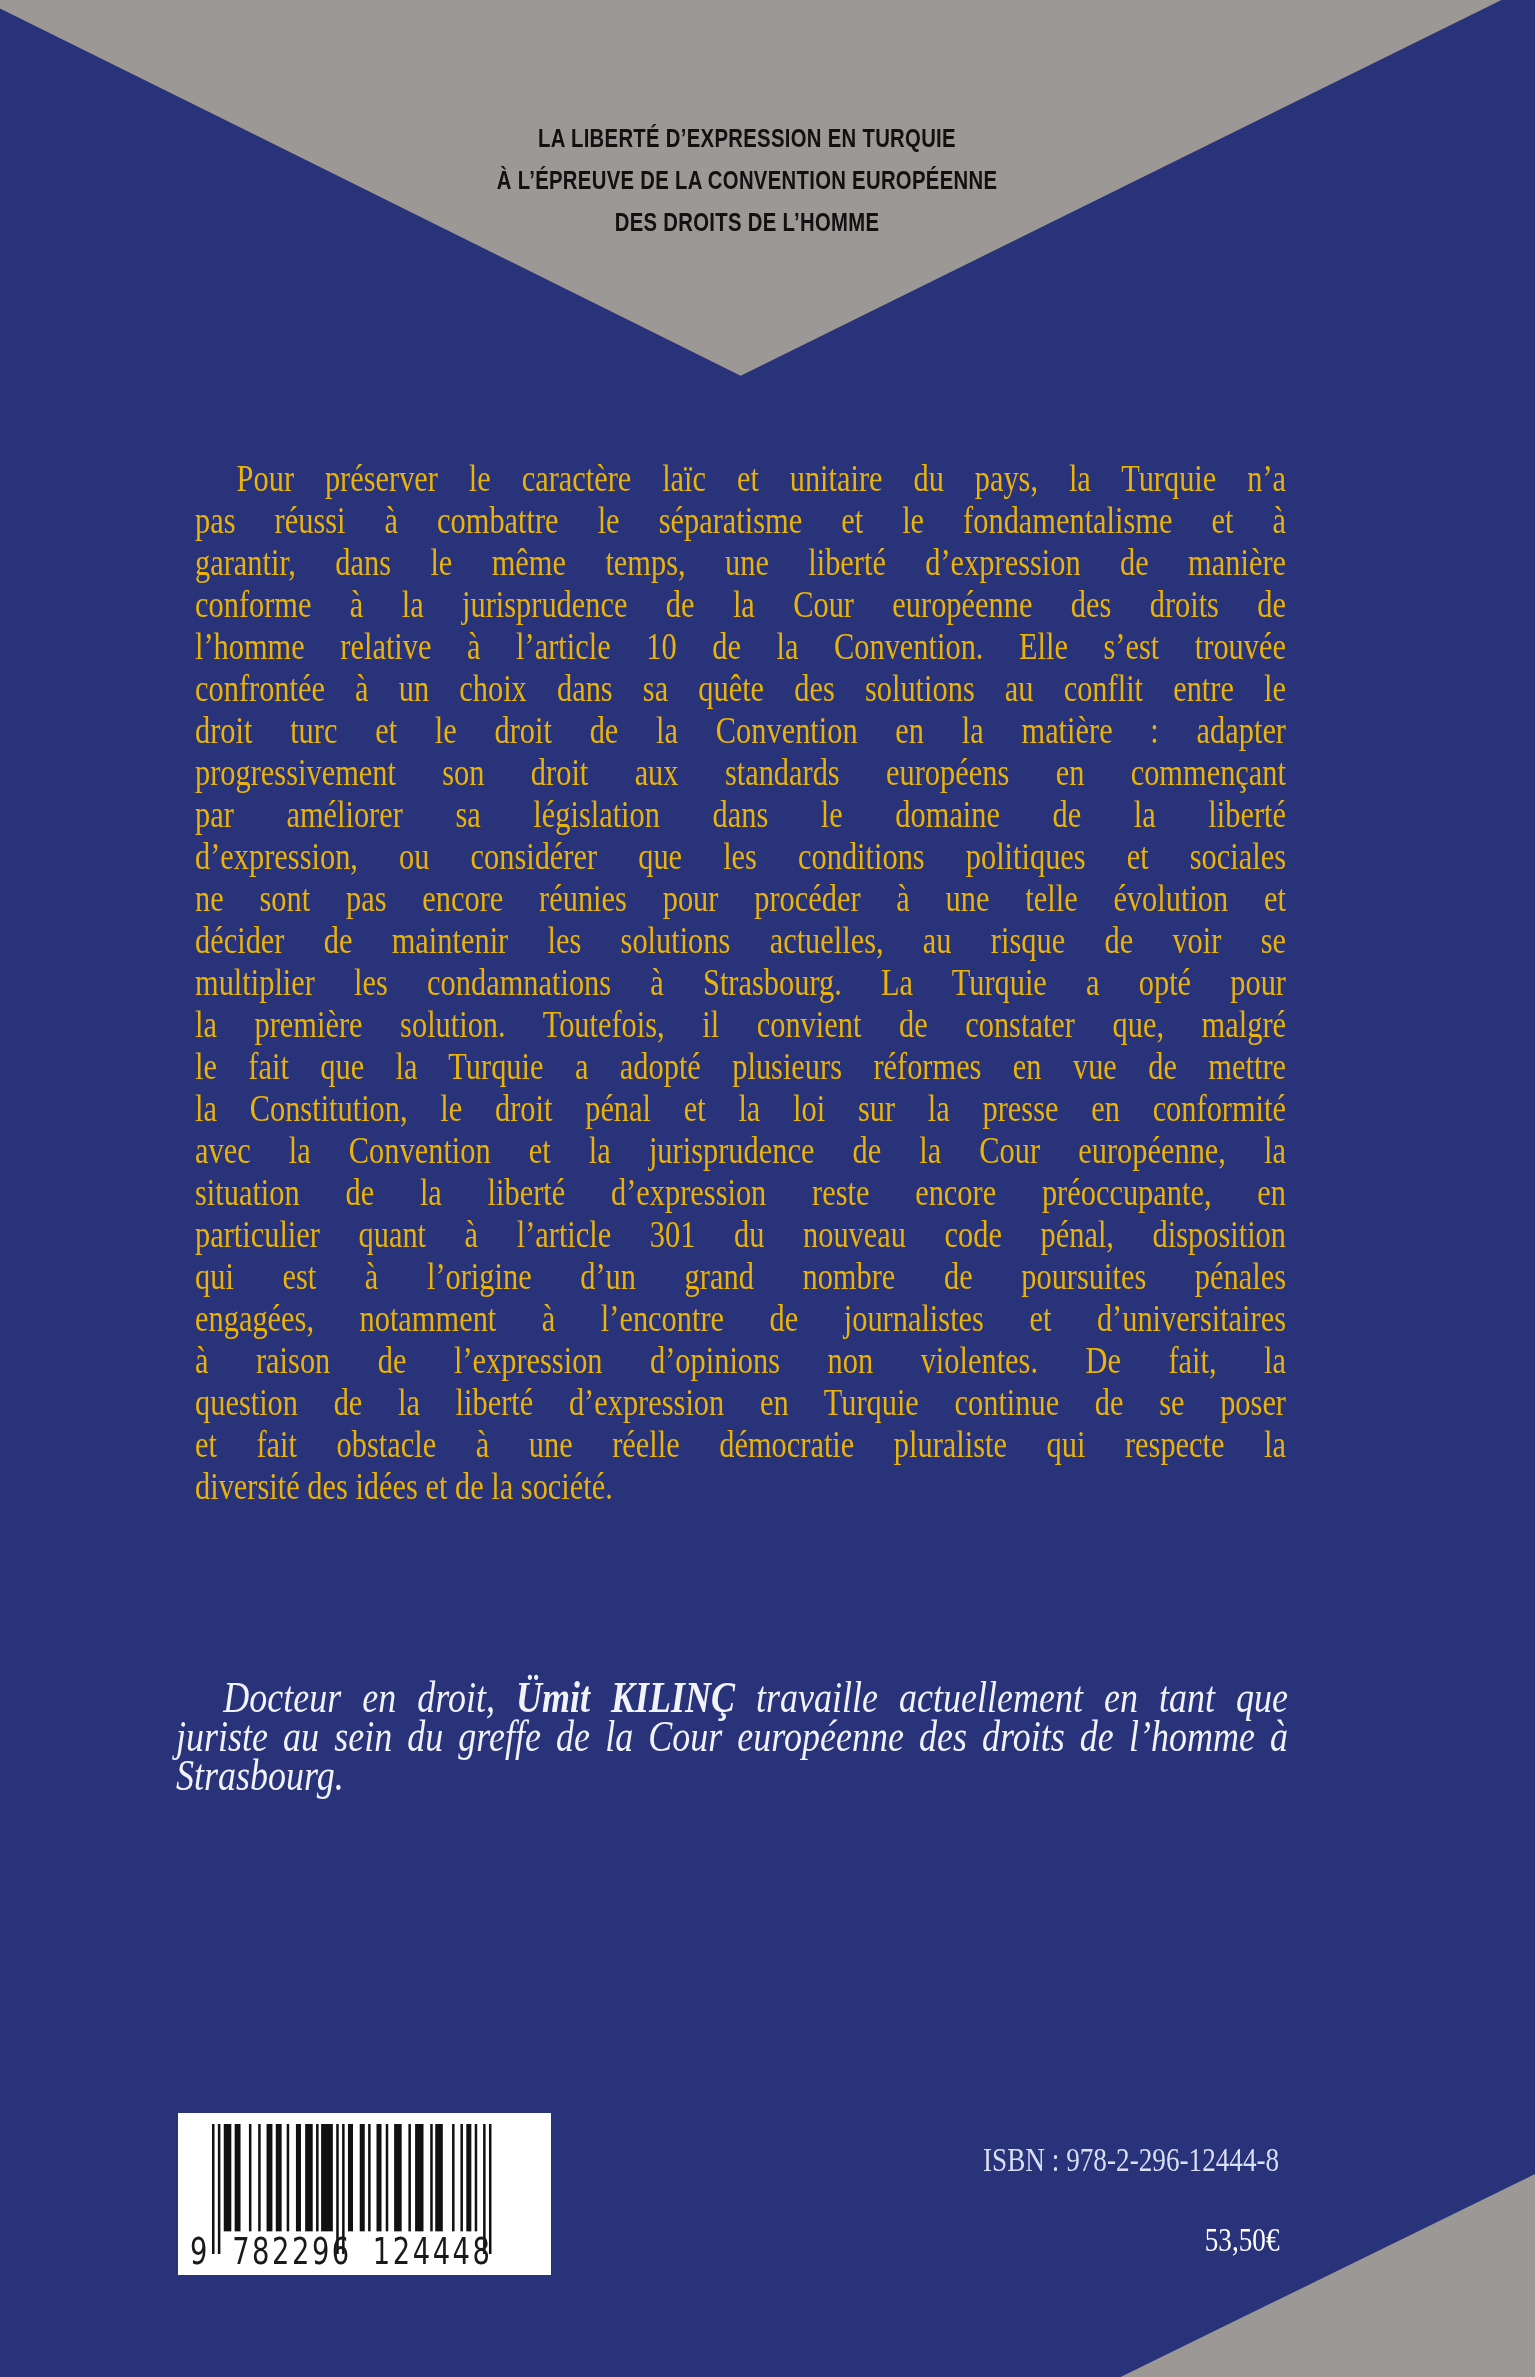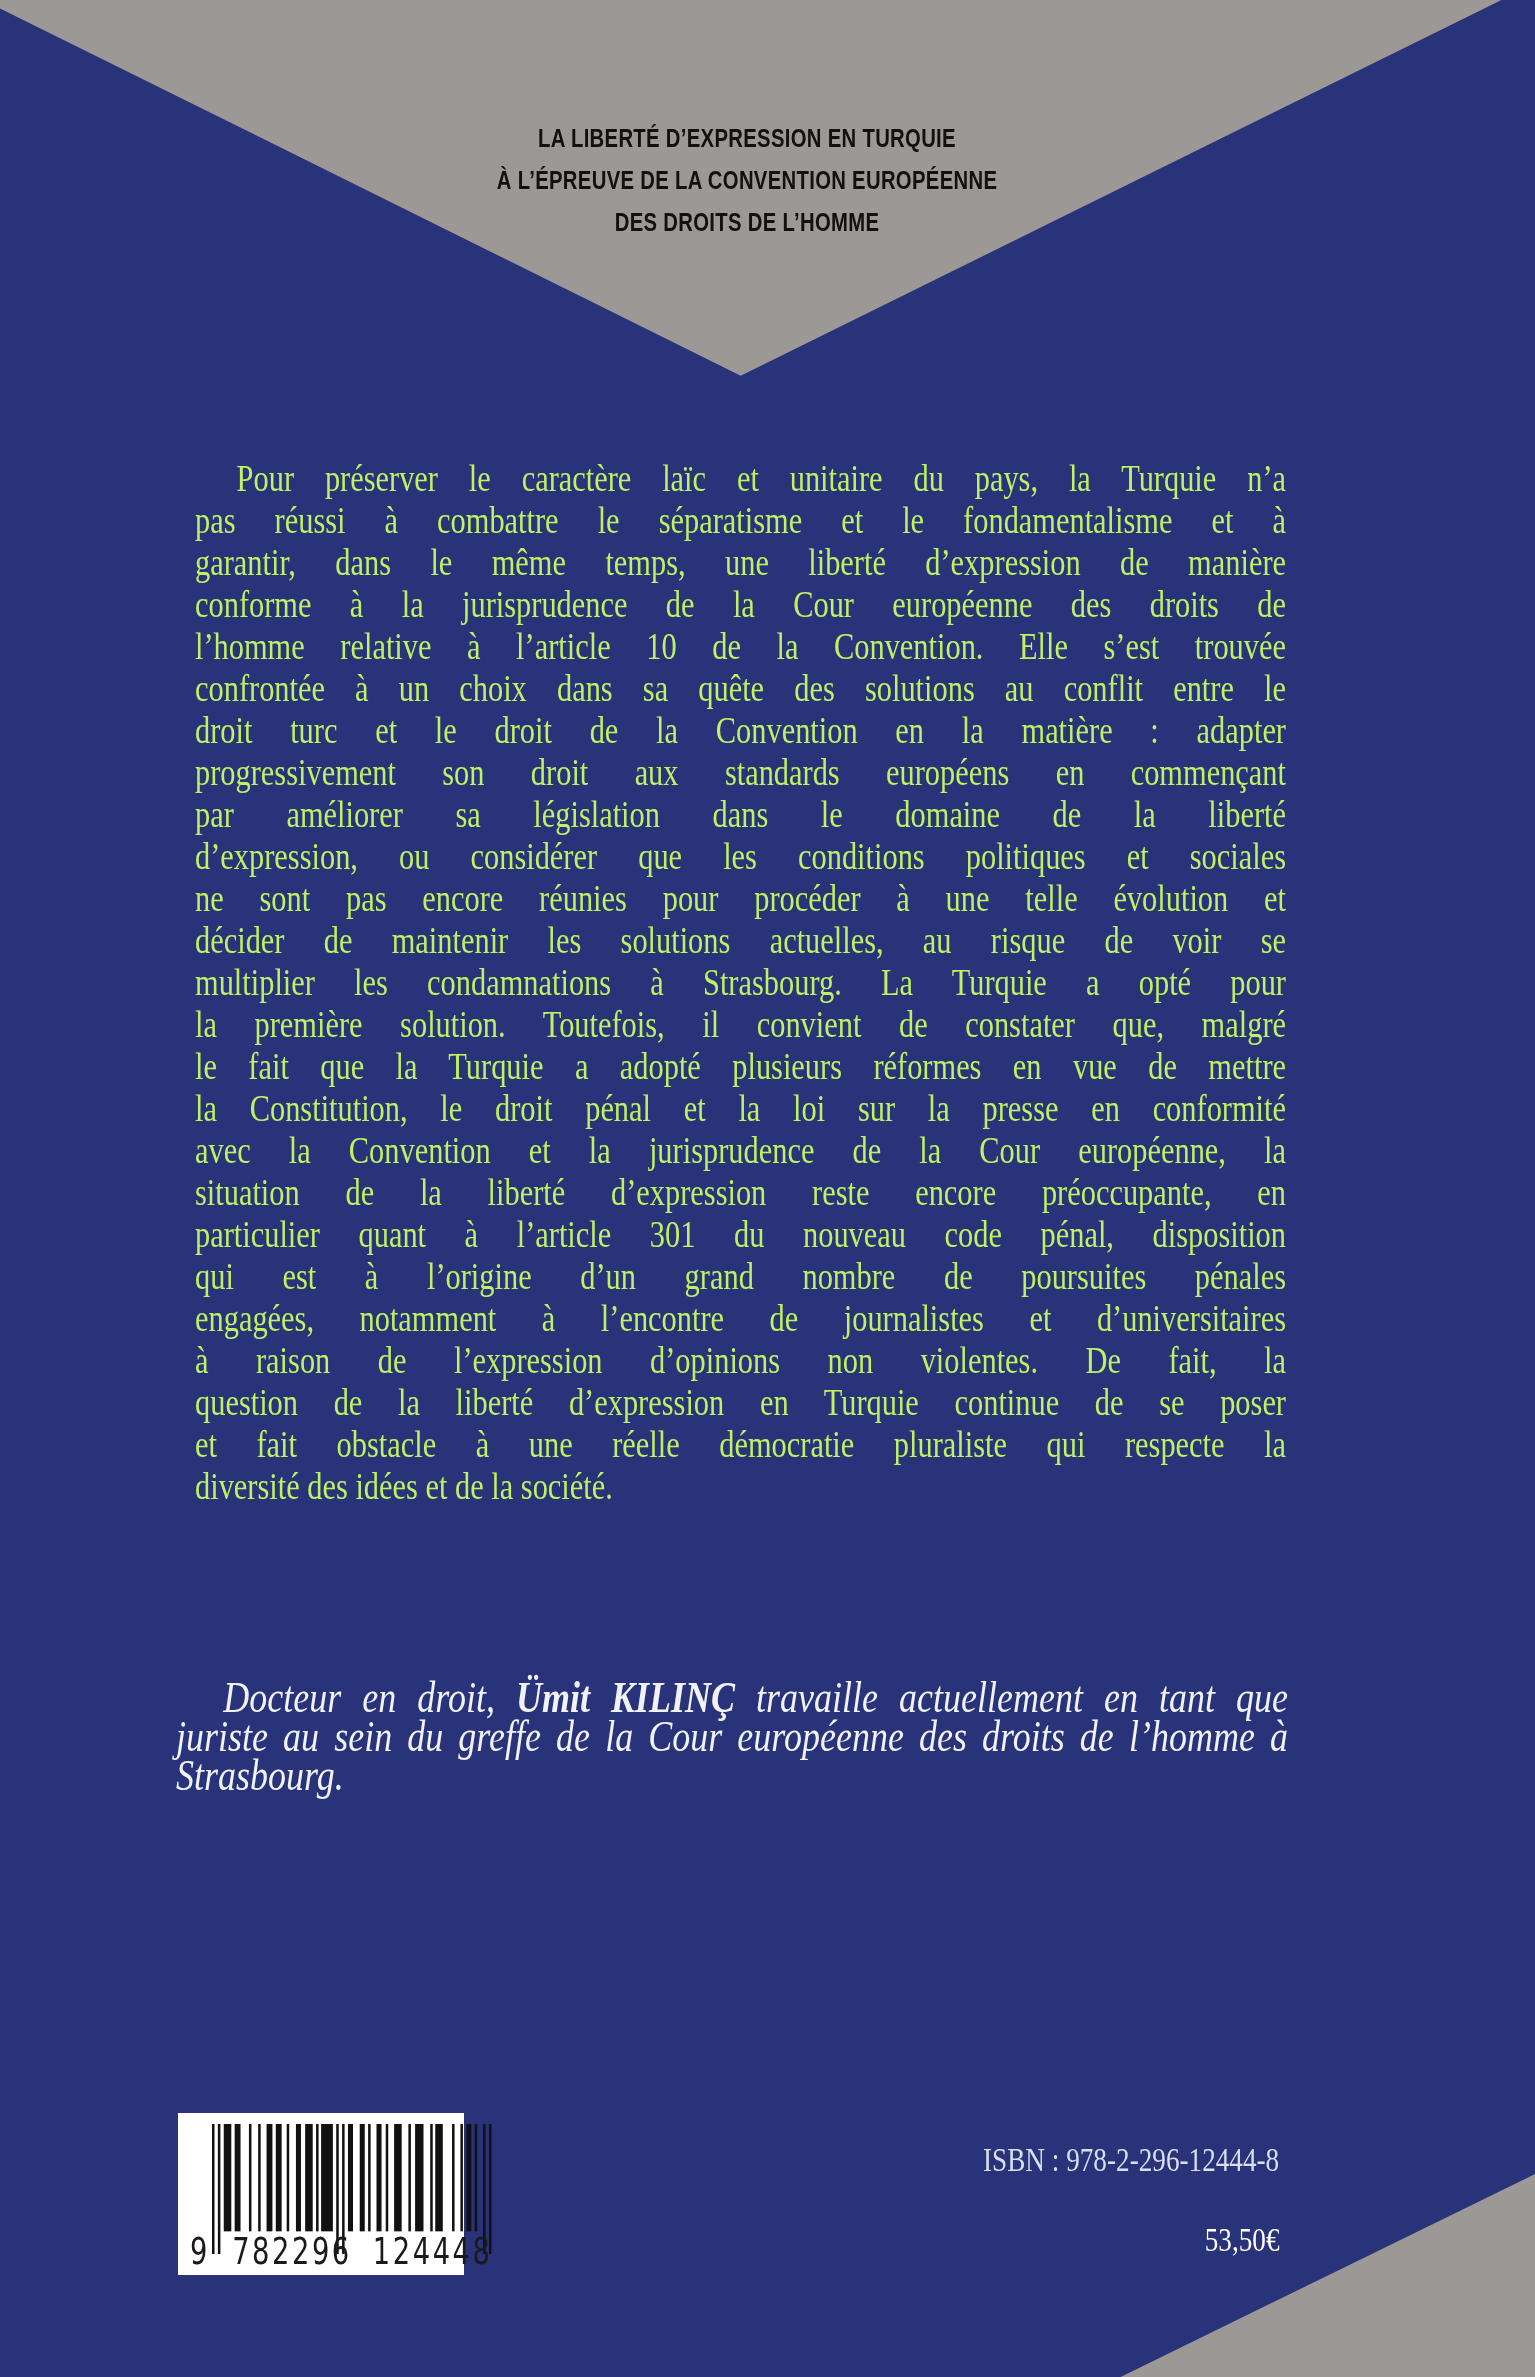--- a/index.html
+++ b/index.html
@@ -31,21 +31,21 @@
       transform-origin: 50% 0;
       letter-spacing: 0.4px;
     }
     .title-line { display: block; white-space: nowrap; }
 
     .body-text {
       position: absolute;
       left: 195px;
       top: 457px;
       width: 1091px;
-      color: #bef264;
+      color: #eab308;
       font-size: 38px;
       line-height: 42px;
       text-align: justify;
       text-align-last: left;
     }
     .body-line {
       display: block;
       white-space: nowrap;
       text-align: justify;
       text-align-last: justify;
@@ -76,21 +76,21 @@
       width: 125%;
     }
     .bio-line.indent { text-indent: 59px; }
     .bio-line.last { text-align-last: left; }
     .author-name { font-weight: bold; }
 
     .barcode-box {
       position: absolute;
       left: 178px;
       top: 2113px;
-      width: 286px;
+      width: 373px;
       height: 162px;
       background: #ffffff;
     }
     .barcode-bars {
       position: absolute;
       left: 34px;
       top: 11px;
       width: 282px;
       height: 130px;
     }

